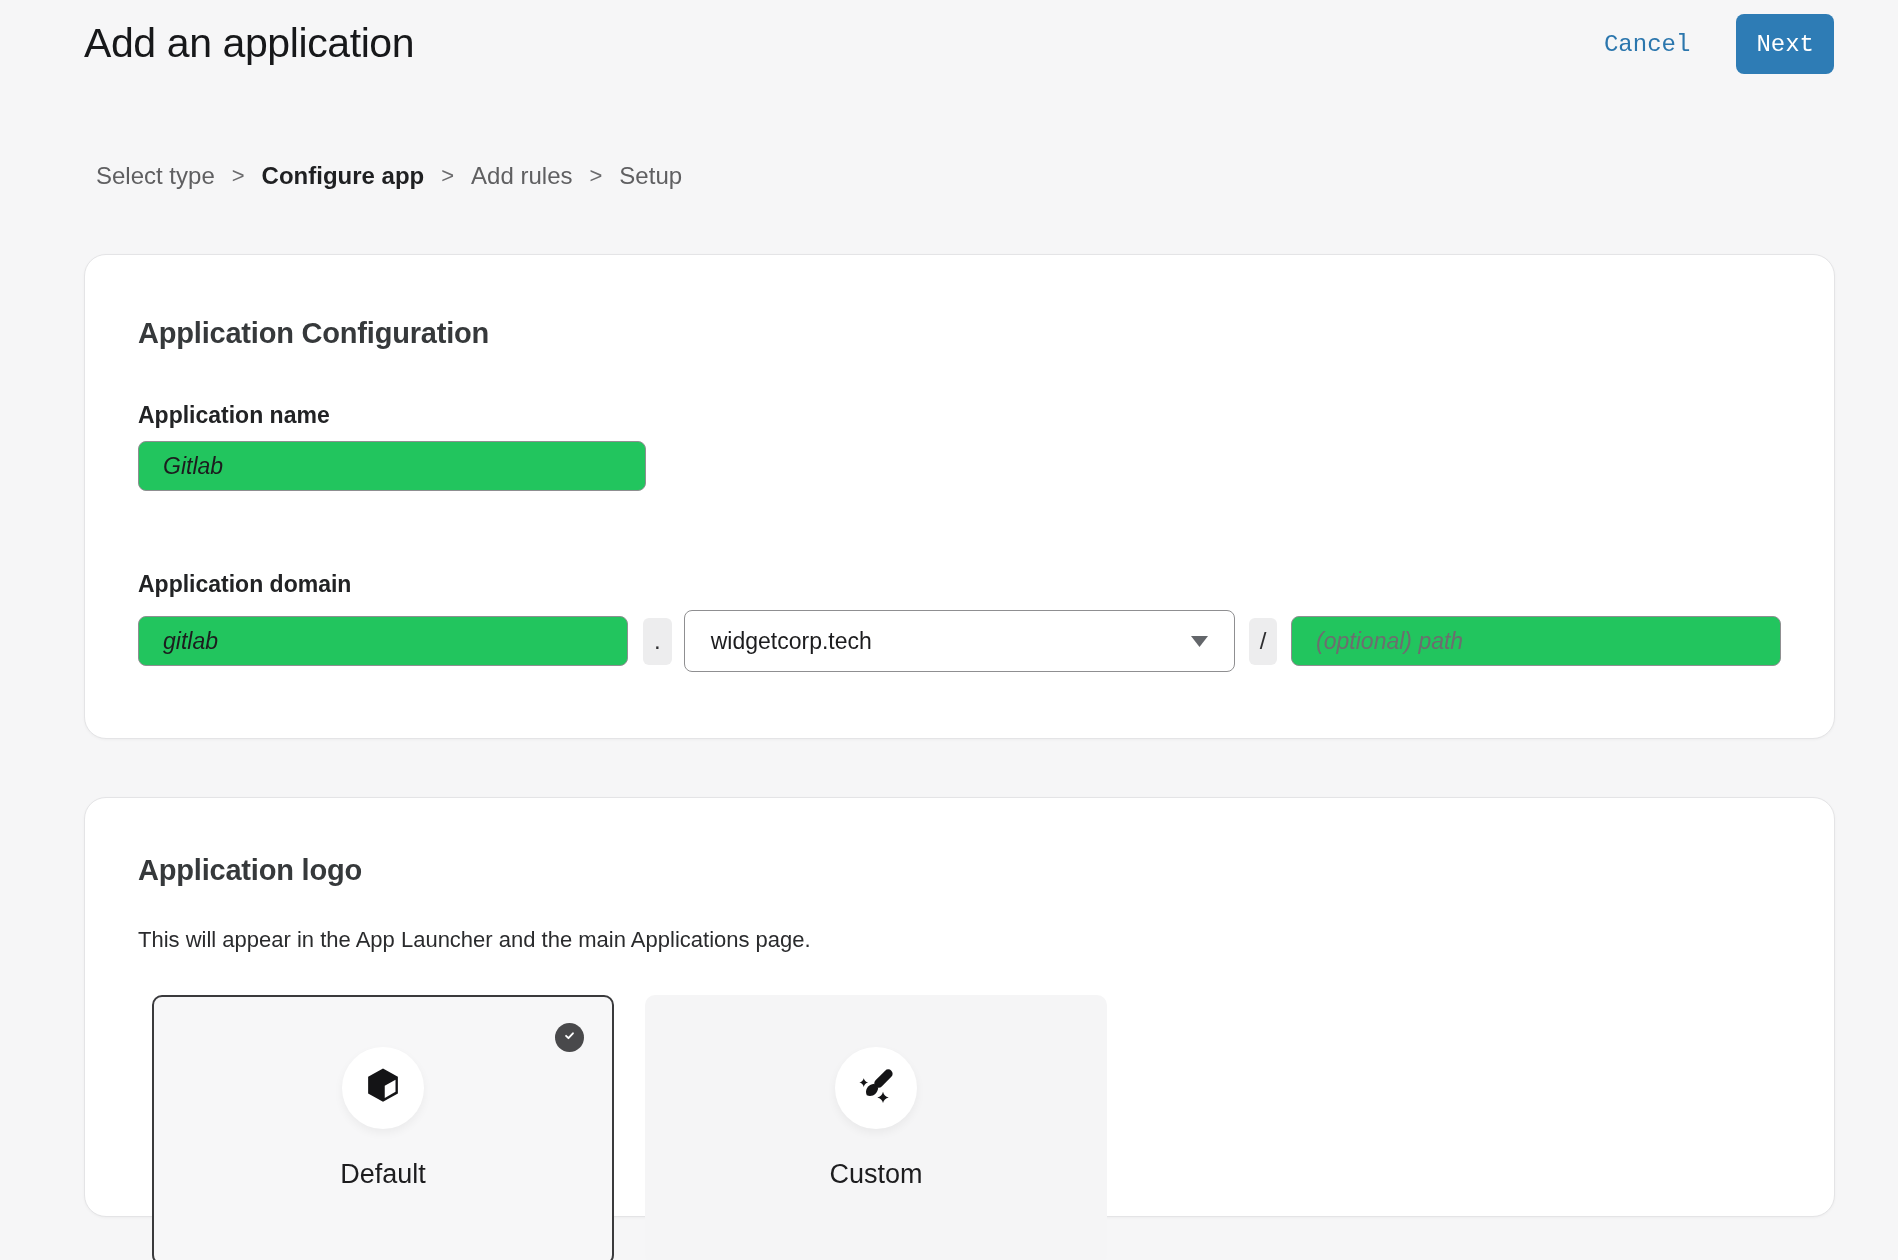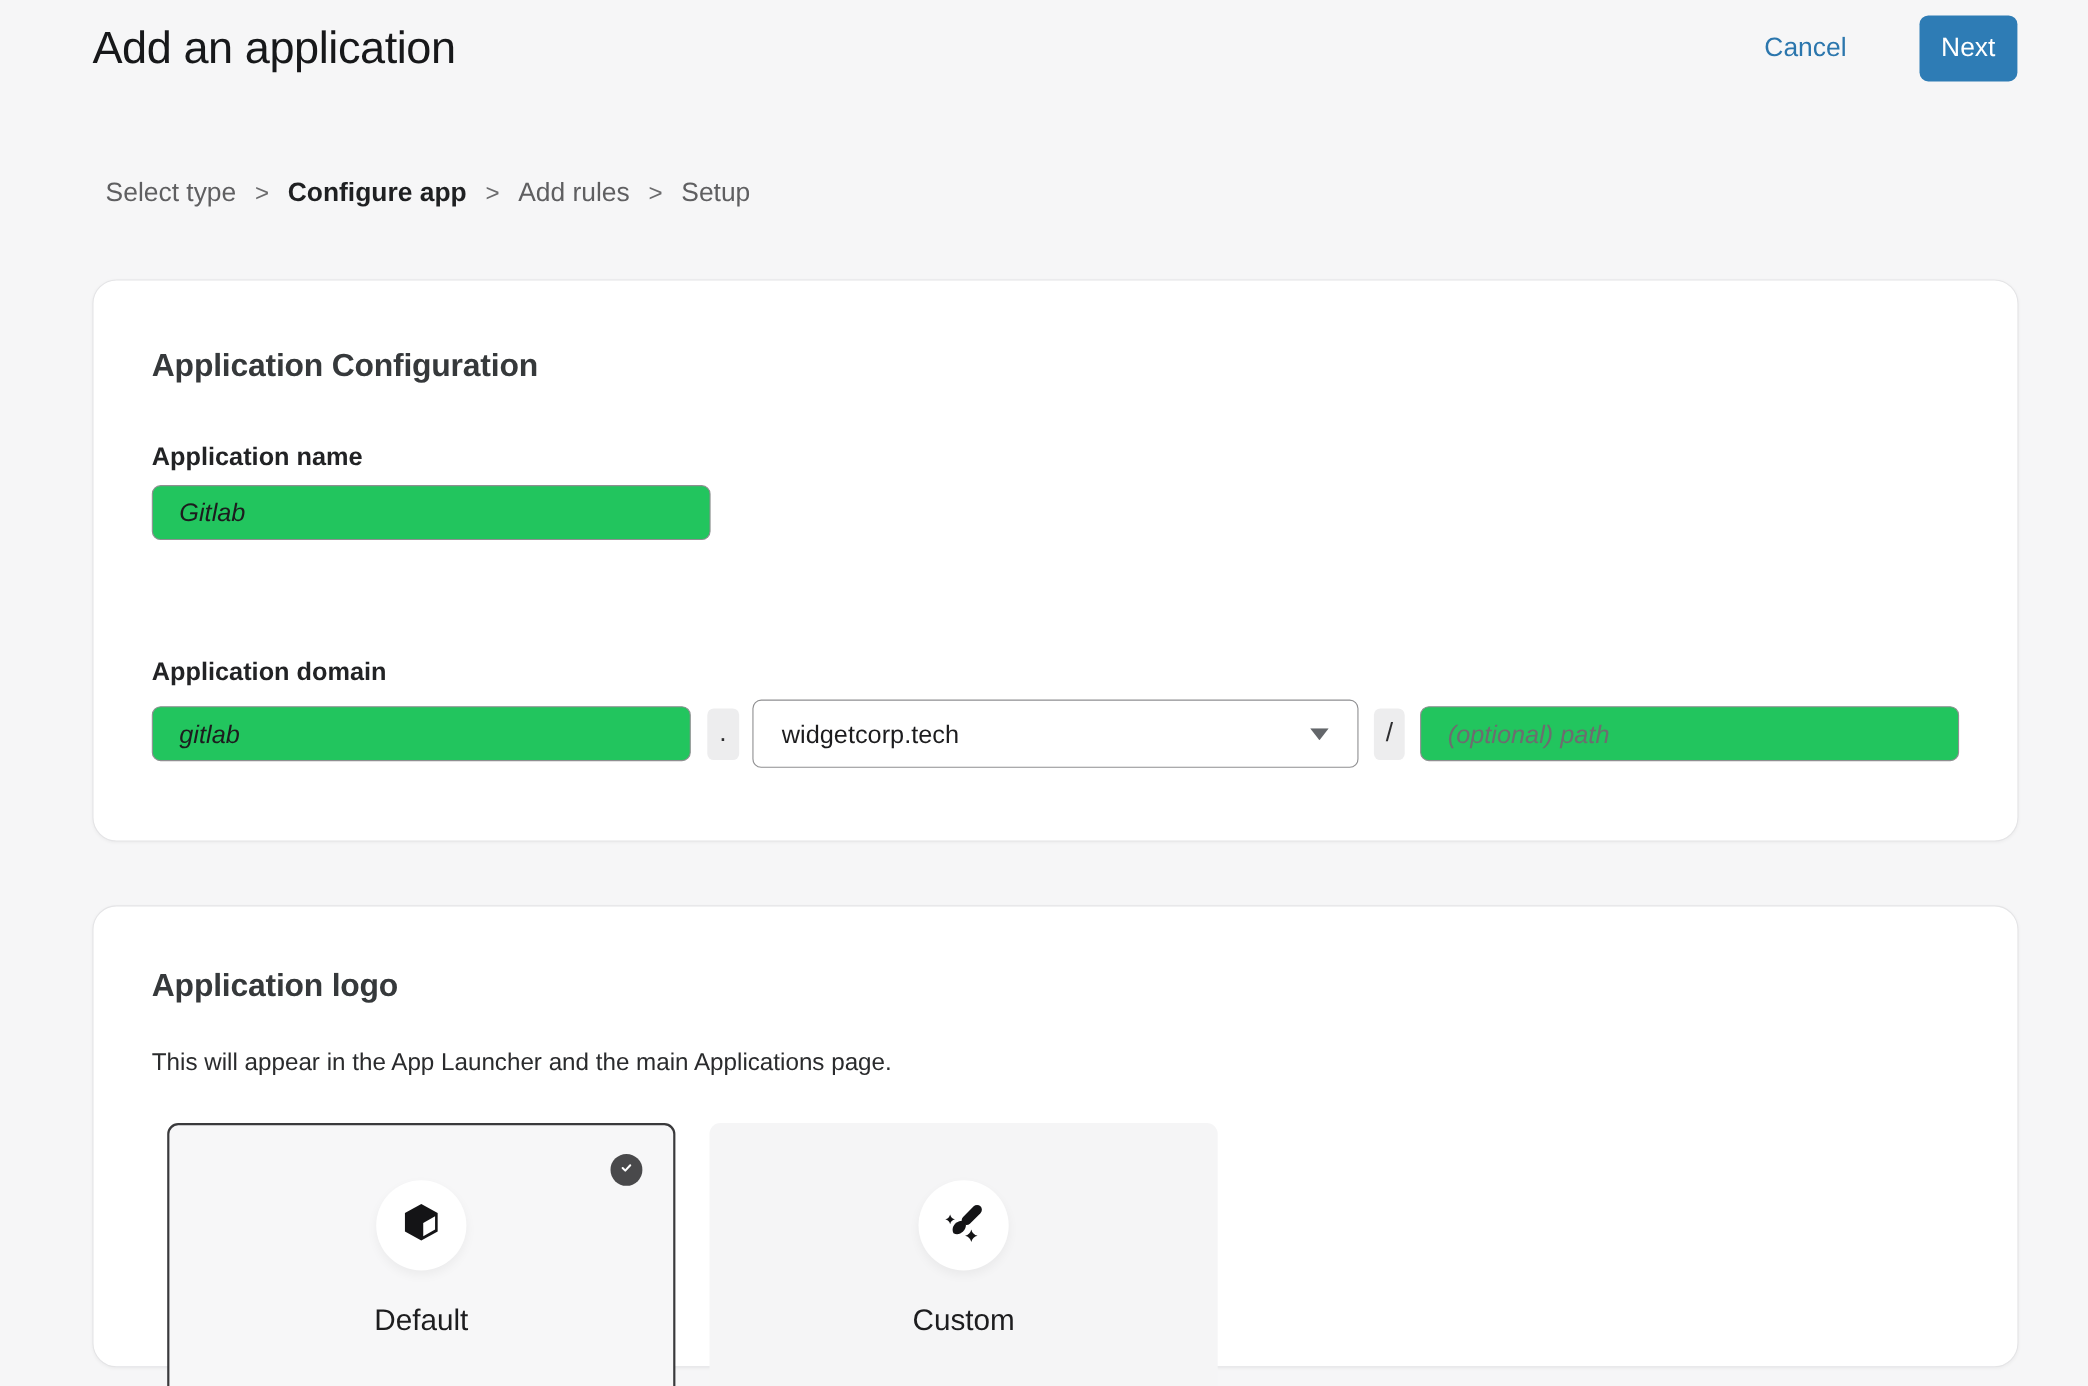--- a/index.html
+++ b/index.html
@@ -6,21 +6,21 @@
   html,body { width:1898px; height:1260px; overflow:hidden; }
   body {
     background:#f6f6f7;
     font-family:"Liberation Sans", sans-serif;
     color:#1d1d1f;
   }
 
   
   .top-bar{ display:flex; justify-content:space-between; align-items:flex-start; padding:14px 64px 0 84px; }
   .page-title{ font-size:41px; font-weight:400; letter-spacing:-0.4px; color:#17181a; padding-top:6px; }
-  .top-actions{ display:flex; align-items:center; gap:66px; }
+  .top-actions{ display:flex; align-items:center; gap:46px;font-family:Liberation Mono, monospace; }
   .cancel-link{ font-size:24px; color:#2b76ad; cursor:pointer; background:none; border:none; font-family:inherit; }
   .next-btn{ font-size:24px; color:#ffffff; background:#2e7cb5; border:none; border-radius:8px; height:60px; padding:0 20px; cursor:pointer; font-family:inherit; }
 
   
   .breadcrumb{ margin:88px 0 0 96px; display:flex; align-items:center; gap:17px; font-size:24px; color:#5f5f61; }
   .crumb{ cursor:pointer; }
   .crumb.active{ font-weight:700; color:#1f2022; }
   .crumb-sep{ color:#6b6b6d; font-size:22px; }
 
   
@@ -40,21 +40,21 @@
     padding:0 24px; font-size:23px; color:#1c1c1e; font-family:inherit; background:#22c55e; outline:none;font-style:italic;
   }
   .text-input::placeholder{ color:#6d6d6f; }
   .select-box{
     margin-top:12px; width:100%; height:62px; border:1px solid #8f8f91; border-radius:8px;
     background:#fff; display:flex; align-items:center; justify-content:space-between;
     padding:0 26px; font-size:23px; color:#1c1c1e; cursor:pointer;
   }
   .caret svg{ display:block; }
 
-  .domain-label{ margin-top:106px; }
+  .domain-label{ margin-top:80px; }
   .domain-row{ display:flex; align-items:center; }
   .domain-row .text-input, .domain-row .select-box{ margin-top:12px; }
   .sub-input{ width:508px; }
   .domain-select{ width:572px; }
   .path-input{ width:508px; }
   .sep-pill{
     margin-top:12px; height:47px; border-radius:6px; background:#ededee; color:#2e2e30;
     font-size:24px; display:flex; align-items:center; justify-content:center;
   }
   .dot-pill{ width:30px; margin-left:15px; margin-right:12px; }

